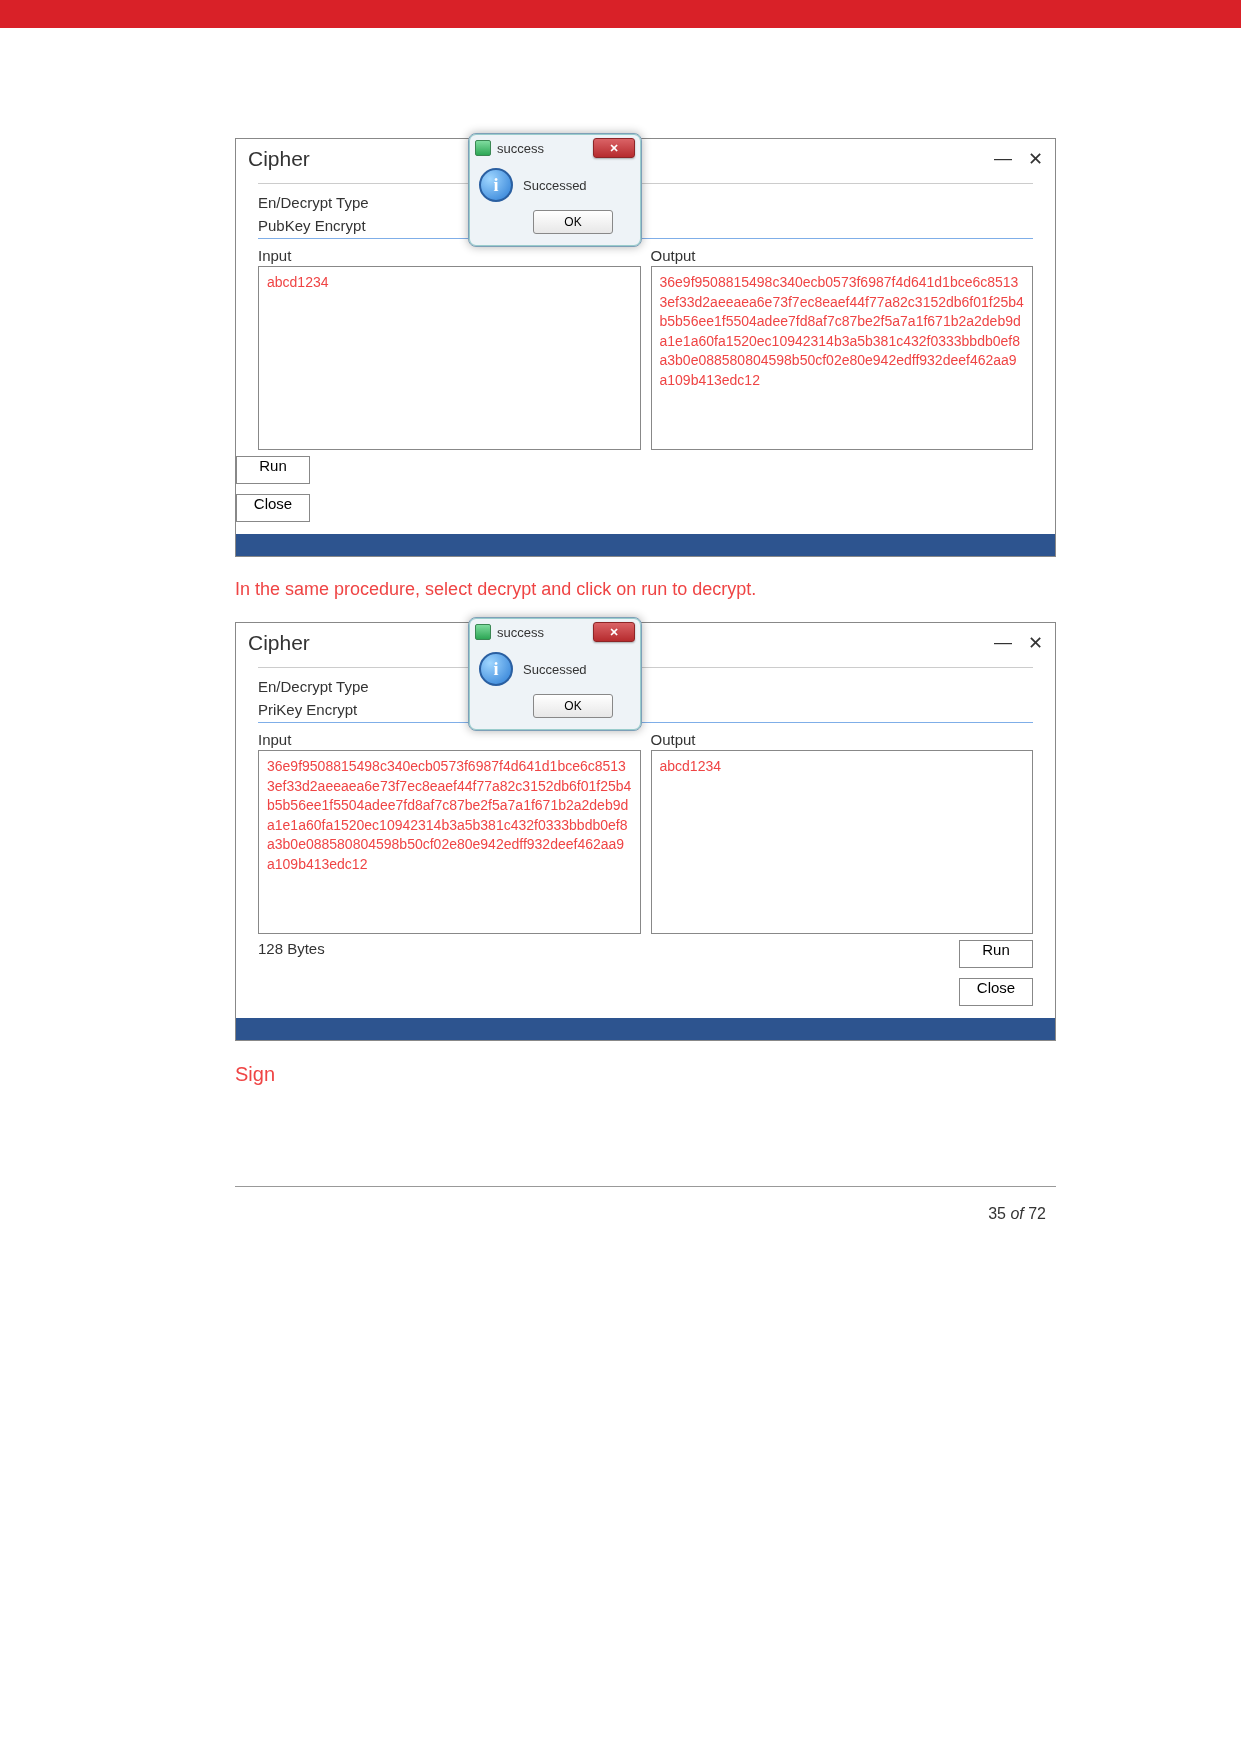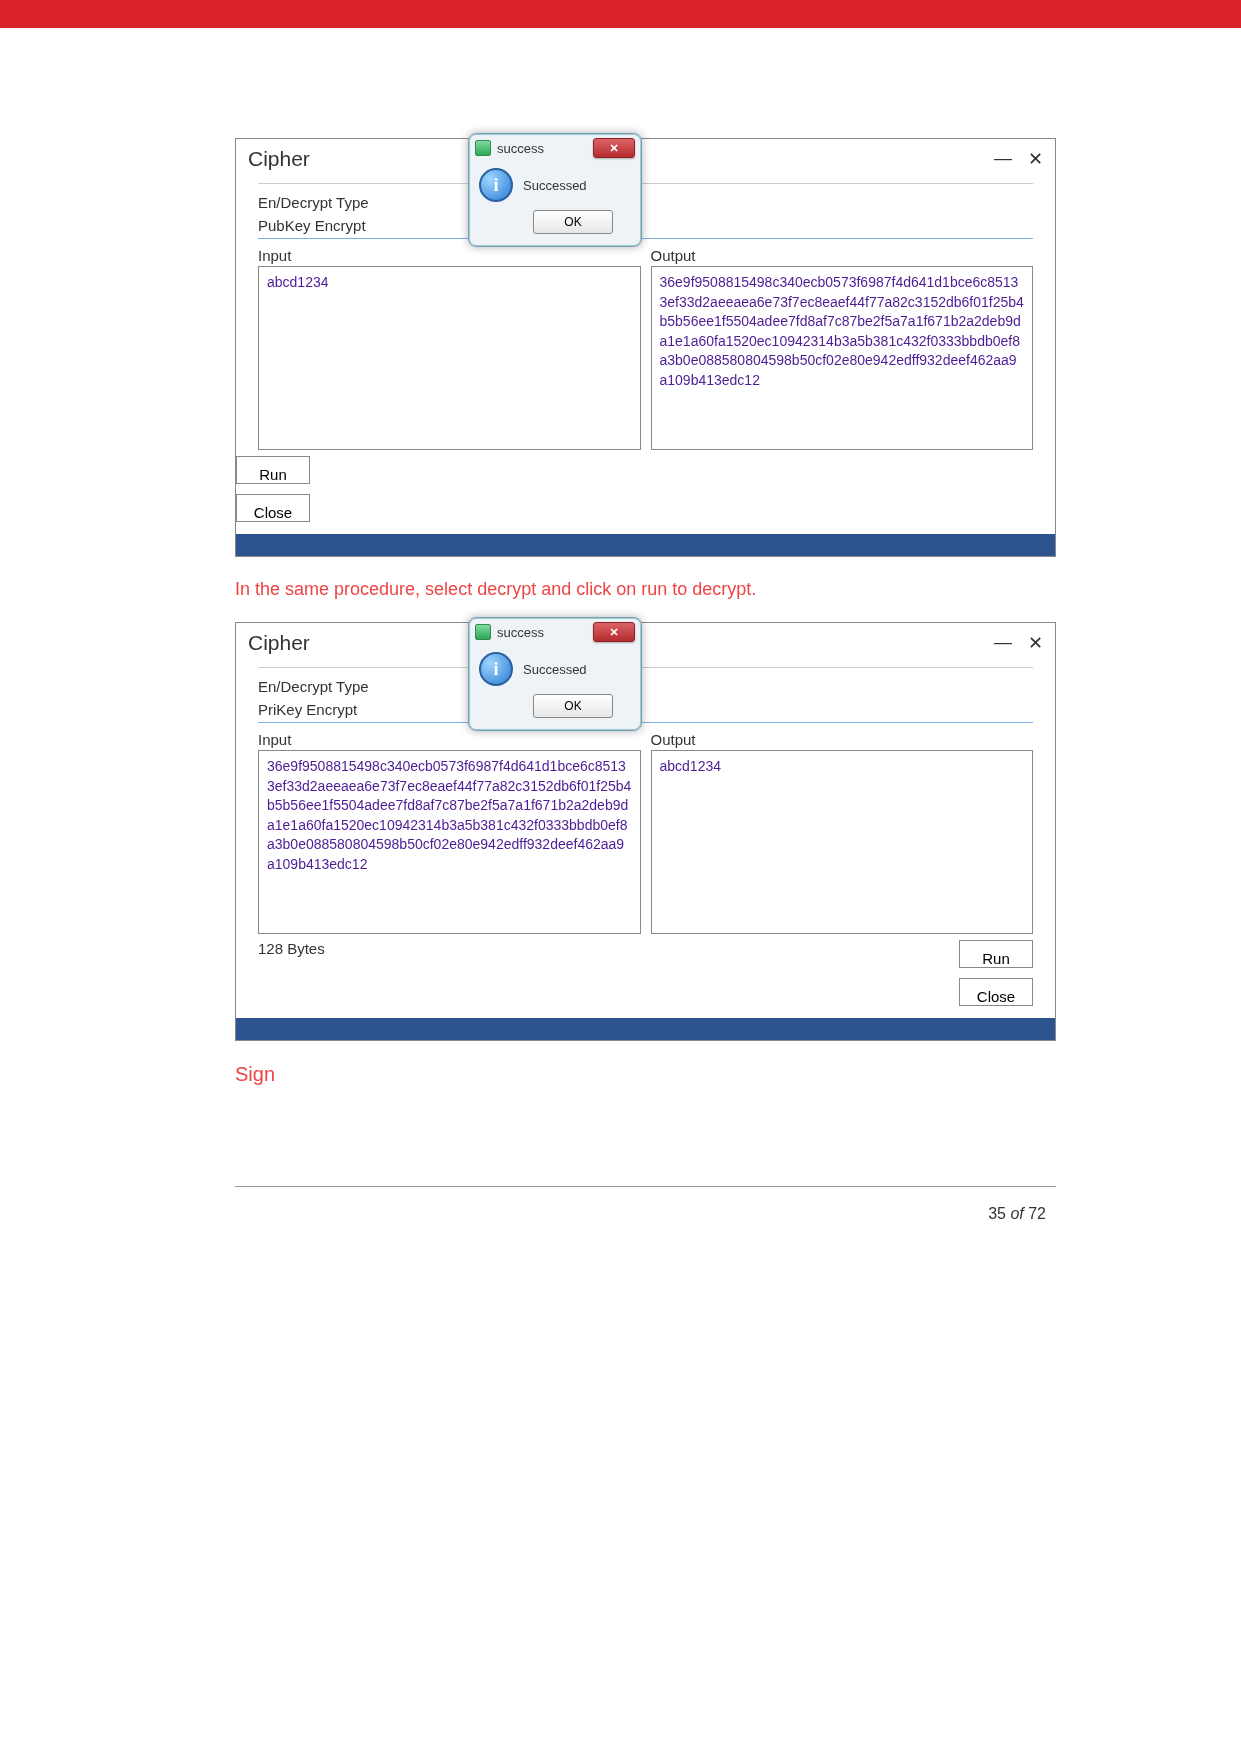--- a/index.html
+++ b/index.html
@@ -72,21 +72,21 @@
   .io-label {
     font-size: 15px;
     color: #333;
     margin-bottom: 2px;
   }
   .io-box {
     border: 1px solid #888;
     height: 170px;
     padding: 6px 8px;
     font-size: 14px;
-    color: #4c1d95;
+    color: #ef4444;
     word-break: break-all;
     line-height: 1.4;
     overflow: hidden;
   }
   .bytes-label {
     font-size: 15px;
     color: #333;
     padding: 6px 22px 0 22px;
   }
   .btn-col {
@@ -96,21 +96,21 @@
     align-items: flex-end;
     padding: 0 22px 12px 0;
     margin-top: -2px;
   }
   .btn {
     border: 1px solid #888;
     width: 72px;
     height: 26px;
     font-size: 15px;
     display: flex;
-    align-items: flex-end;
+    align-items: flex-start;
     justify-content: center;
     background: #fff;
   }
   .blue-strip {
     height: 22px;
     background: #2d548f;
   }
   
   .dlg {
     position: absolute;

